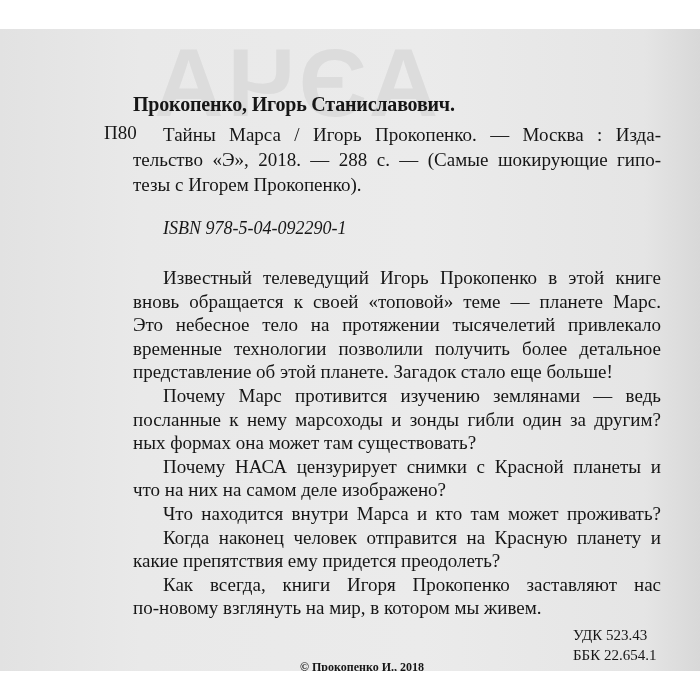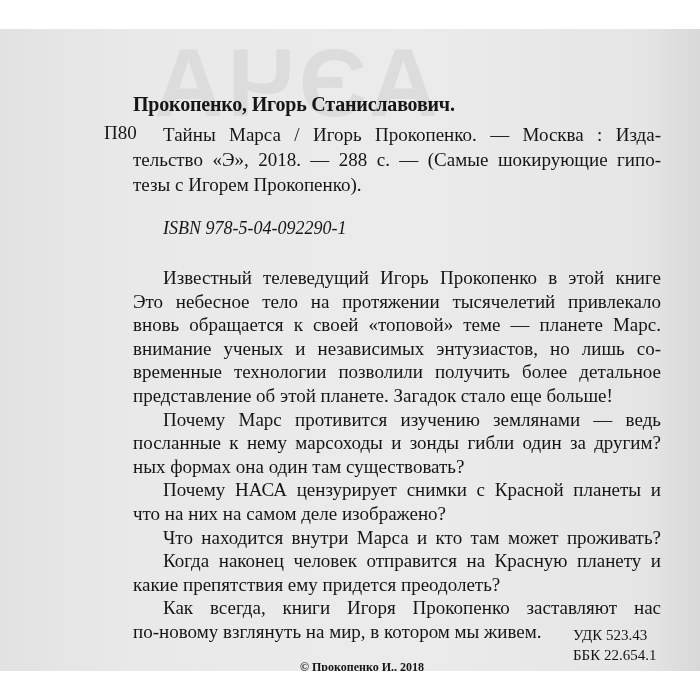--- a/index.html
+++ b/index.html
@@ -67,28 +67,27 @@
   <div class="biblio">
     <span class="line first just">Тайны Марса / Игорь Прокопенко. — Москва : Изда-</span>
     <span class="line just">тельство «Э», 2018. — 288 с. — (Самые шокирующие гипо-</span>
     <span class="line">тезы с Игорем Прокопенко).</span>
   </div>
 
   <div class="isbn">ISBN 978-5-04-092290-1</div>
 
   <div class="annot" id="annot">
       <span class="line ind just">Известный телеведущий Игорь Прокопенко в этой книге</span>
+      <span class="line just">вновь обращается к своей «топовой» теме — планете Марс.</span>
       <span class="line just">Это небесное тело на протяжении тысячелетий привлекало</span>
-      <span class="line just">вновь обращается к своей «топовой» теме — планете Марс.</span>
-      <span class="line just">внимание ученых и независимых энтузиастов, но лишь со-</span>
       <span class="line just">временные технологии позволили получить более детальное</span>
       <span class="line">представление об этой планете. Загадок стало еще больше!</span>
       <span class="line ind just">Почему Марс противится изучению землянами — ведь</span>
       <span class="line just">посланные к нему марсоходы и зонды гибли один за другим?</span>
-      <span class="line">ных формах она один там существовать?</span>
+      <span class="line">ных формах она может там существовать?</span>
       <span class="line ind just">Почему НАСА цензурирует снимки с Красной планеты и</span>
       <span class="line">что на них на самом деле изображено?</span>
       <span class="line ind just">Что находится внутри Марса и кто там может проживать?</span>
       <span class="line ind just">Когда наконец человек отправится на Красную планету и</span>
       <span class="line">какие препятствия ему придется преодолеть?</span>
       <span class="line ind just">Как всегда, книги Игоря Прокопенко заставляют нас</span>
       <span class="line">по-новому взглянуть на мир, в котором мы живем.</span>
     </div>
 
   <div class="udk">

